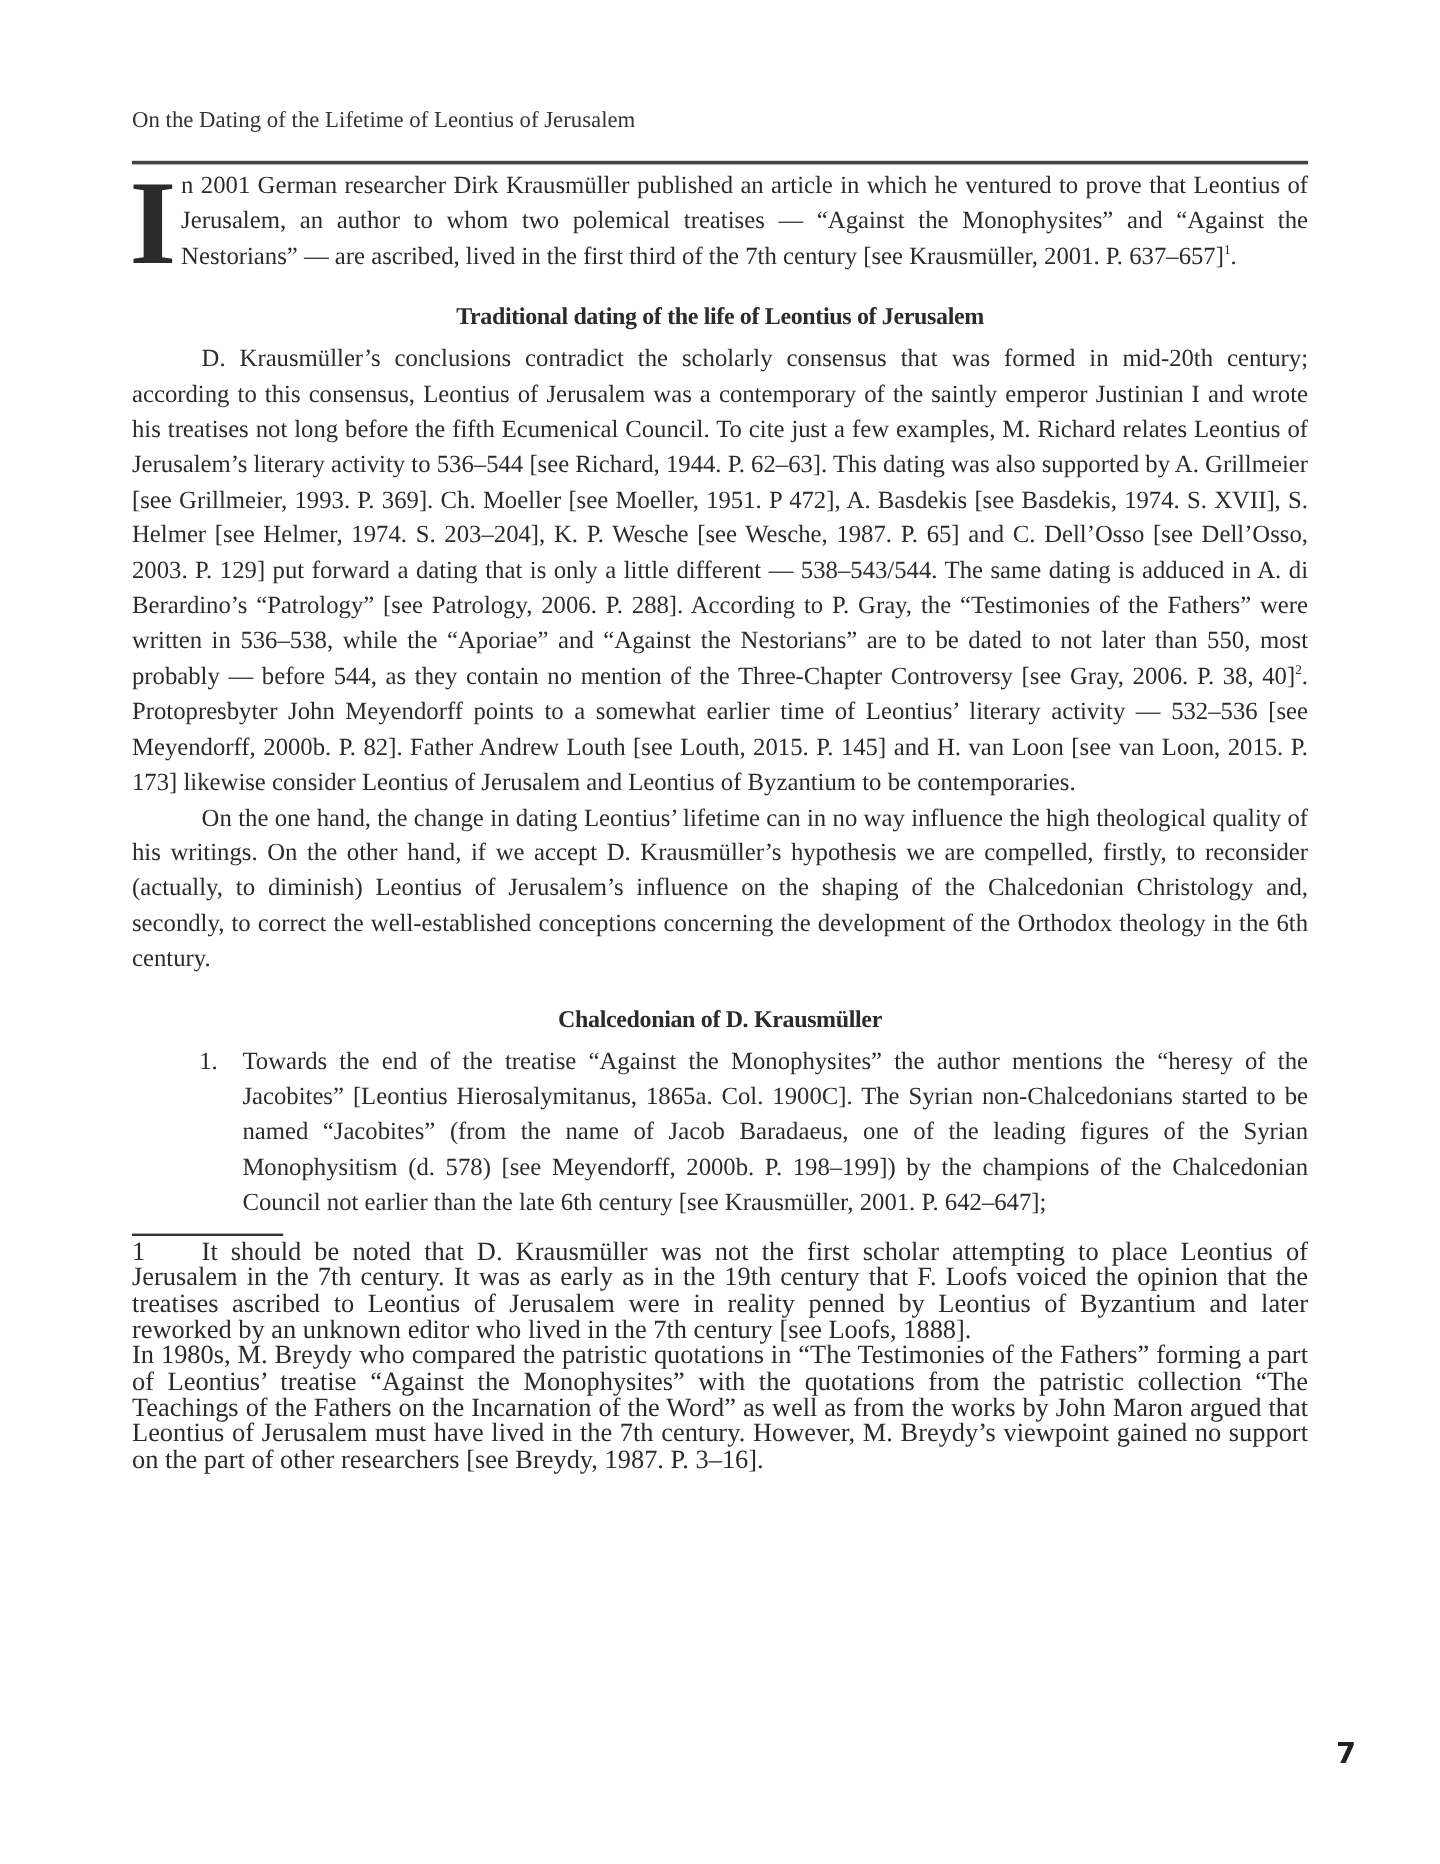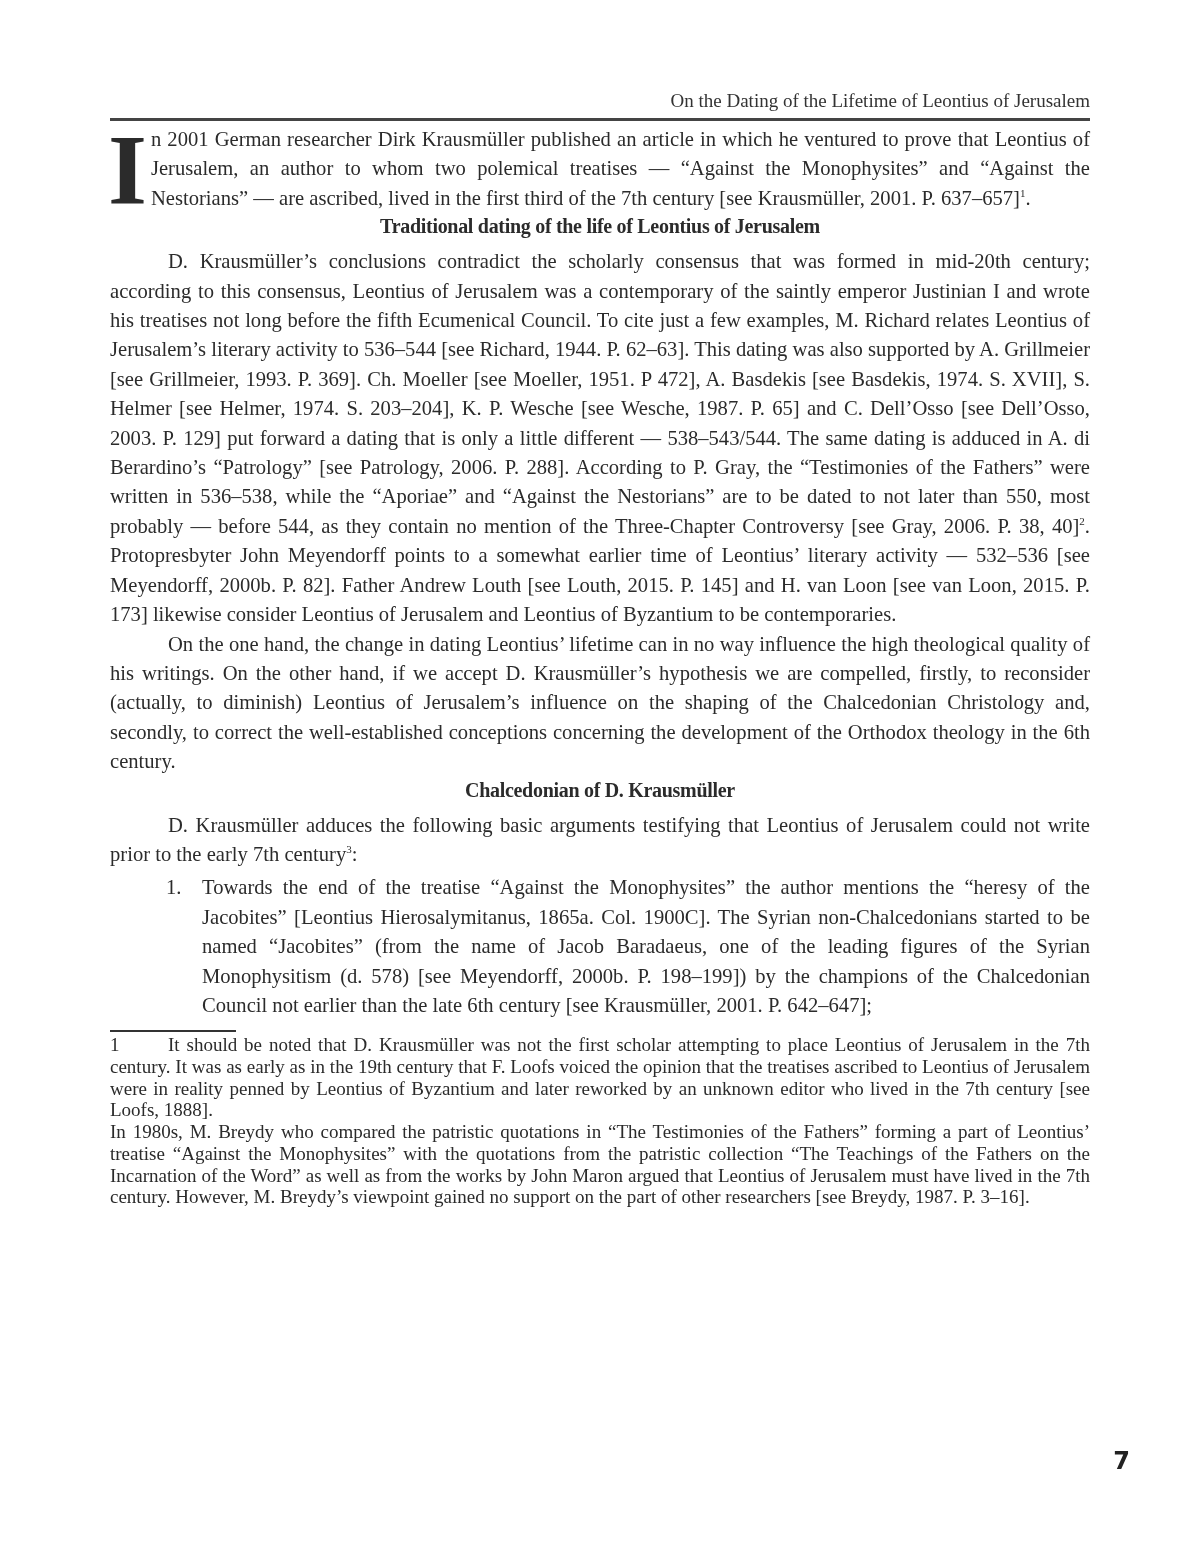--- a/index.html
+++ b/index.html
@@ -3,42 +3,42 @@
 <meta charset="utf-8">
 <style>
   html, body { margin: 0; padding: 0; background: #ffffff; }
   body {
     width: 1200px; height: 1553px; position: relative; overflow: hidden;
     font-family: "Liberation Serif", "DejaVu Serif", serif;
     color: #2b2b2b;
   }
   .page { position: absolute; left: 110px; top: 88px; width: 980px; }
   .running-head {
-    text-align: right; font-size: 19px; line-height: 26px; color: #333;
-    padding-bottom: 4px; border-bottom: 3px solid #444;
+    text-align: left; font-size: 19px; line-height: 26px; color: #333;
+    padding-bottom: 20px; border-bottom: 3px solid #444;
   }
   .body-text { font-size: 20.6px; line-height: 29.4px; text-align: justify; }
   p { margin: 0; }
   .intro { margin-top: 4px; }
   .dropcap {
     float: left; font-size: 100px; line-height: 78px; height: 80px;
     margin: 6px 4px 0 -2px; font-weight: bold; color: #2b2b2b;
     font-family: "Liberation Serif", serif;
   }
   .indent { text-indent: 58px; }
   h2 {
-    font-size: 20px; font-weight: bold; text-align: center; margin: 0 0 8px 0;
+    font-size: 20px; font-weight: bold; text-align: center; margin: 22px 0 8px 0;
     line-height: 26px; letter-spacing: -0.3px;
   }
   sup { font-size: 11px; line-height: 0; vertical-align: 8px; }
   ol { margin: 4px 0 0 0; padding: 0; list-style: none; }
   ol li { position: relative; padding-left: 92px; }
   ol li .num { position: absolute; left: 56px; top: 0; }
   .fn-rule { width: 126px; border-top: 2px solid #333; margin-top: 10px; margin-bottom: 2px; }
-  .footnotes { font-size: 19px; line-height: 21.7px; text-align: justify; }
+  .footnotes { font-size: 22px; line-height: 21.7px; text-align: justify; }
   .fn .fn-num { display: inline-block; width: 58px; }
   .page-number {
     position: absolute; right: 70px; top: 1447px; font-size: 24px; font-weight: bold;
     font-family: "DejaVu Sans", sans-serif; color: #222;
   }
 </style>
 </head>
 <body>
 
 <div class="page">
@@ -47,21 +47,20 @@
   <div class="body-text">
     <p class="intro">
       <span class="dropcap">I</span><span>n 2001 German researcher Dirk Krausmüller published an article in which he ventured to prove that Leontius of Jerusalem, an author to whom two polemical treatises — “Against the Monophysites” and “Against the Nestorians” — are ascribed, lived in the first third of the 7th century [see Krausmüller, 2001. P. 637–657]</span><sup>1</sup><span>.</span>
     </p>
 
     <h2>Traditional dating of the life of Leontius of Jerusalem</h2>
     <p class="indent"><span>D. Krausmüller’s conclusions contradict the scholarly consensus that was formed in mid-20th century; according to this consensus, Leontius of Jerusalem was a contemporary of the saintly emperor Justinian I and wrote his treatises not long before the fifth Ecumenical Council. To cite just a few examples, M. Richard relates Leontius of Jerusalem’s literary activity to 536–544 [see Richard, 1944. P. 62–63]. This dating was also supported by A. Grillmeier [see Grillmeier, 1993. P. 369]. Ch. Moeller [see Moeller, 1951. P 472], A. Basdekis [see Basdekis, 1974. S. XVII], S. Helmer [see Helmer, 1974. S. 203–204], K. P. Wesche [see Wesche, 1987. P. 65] and C. Dell’Osso [see Dell’Osso, 2003. P. 129] put forward a dating that is only a little different — 538–543/544. The same dating is adduced in A. di Berardino’s “Patrology” [see Patrology, 2006. P. 288]. According to P. Gray, the “Testimonies of the Fathers” were written in 536–538, while the “Aporiae” and “Against the Nestorians” are to be dated to not later than 550, most probably — before 544, as they contain no mention of the Three-Chapter Controversy [see Gray, 2006. P. 38, 40]</span><sup>2</sup><span>. Protopresbyter John Meyendorff points to a somewhat earlier time of Leontius’ literary activity — 532–536 [see Meyendorff, 2000b. P. 82]. Father Andrew Louth [see Louth, 2015. P. 145] and H. van Loon [see van Loon, 2015. P. 173] likewise consider Leontius of Jerusalem and Leontius of Byzantium to be contemporaries.</span></p>
     <p class="indent">On the one hand, the change in dating Leontius’ lifetime can in no way influence the high theological quality of his writings. On the other hand, if we accept D. Krausmüller’s hypothesis we are compelled, firstly, to reconsider (actually, to diminish) Leontius of Jerusalem’s influence on the shaping of the Chalcedonian Christology and, secondly, to correct the well-established conceptions concerning the development of the Orthodox theology in the 6th century.</p>
 
     <h2>Chalcedonian of D. Krausmüller</h2>
-    <p class="indent"><span>D. Krausmüller adduces the following basic arguments testifying that Leontius of Jerusalem could not write prior to the early 7th century</span><sup>3</sup><span>:</span></p>
     <ol>
       <li>
         <span class="num">1.</span>
         <span>Towards the end of the treatise “Against the Monophysites” the author mentions the “heresy of the Jacobites” [Leontius Hierosalymitanus, 1865a. Col. 1900C]. The Syrian non-Chalcedonians started to be named “Jacobites” (from the name of Jacob Baradaeus, one of the leading figures of the Syrian Monophysitism (d. 578) [see Meyendorff, 2000b. P. 198–199]) by the champions of the Chalcedonian Council not earlier than the late 6th century [see Krausmüller, 2001. P. 642–647];</span>
       </li>
     </ol>
   </div>
 
   <div class="fn-rule"></div>
   <div class="footnotes">

